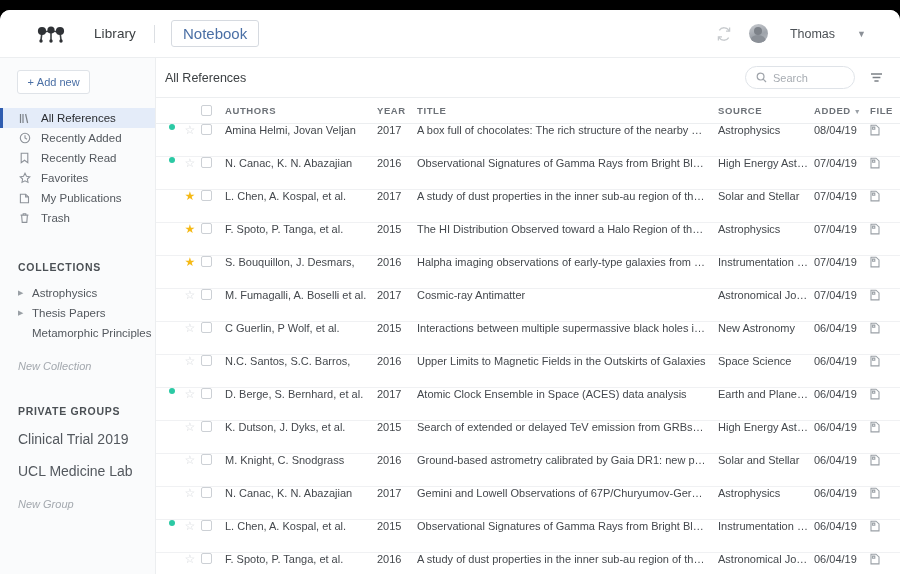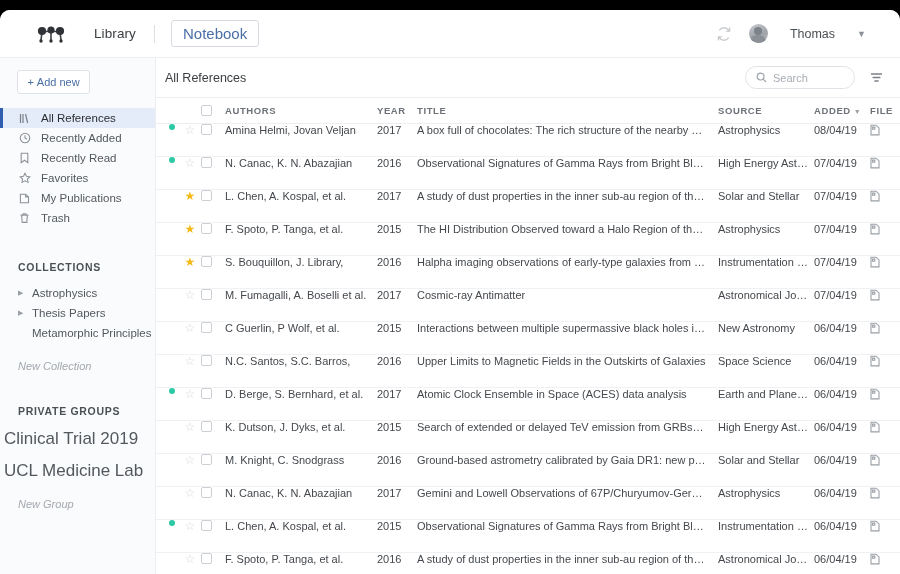--- a/index.html
+++ b/index.html
@@ -113,21 +113,21 @@
     padding-left: 18px; font-size: 11.5px; color:#53585e; cursor:pointer;
   }
   .tri { width:7px; flex:0 0 7px; font-size:7px; color:#9aa0a6; }
   .tri.empty { visibility: hidden; }
   .new-item {
     padding-left: 18px; font-size: 11px; font-style: italic; color:#a3a8ae;
     margin-top: 17px; cursor:pointer;
   }
   .grp-item {
     height: 20px; display:flex; align-items:center;
-    padding-left: 4px; font-size: 17px; color:#53585e; cursor:pointer;margin-top:12px;
+    padding-left: 18px; font-size: 14px; color:#53585e; cursor:pointer;margin-top:12px;
   }
 
   
   .main { flex: 1; display: flex; flex-direction: column; background:#fff; min-width:0; }
   .main-head {
     height: 40px; display:flex; align-items:center;
     padding: 0 16px 0 9px;
     border-bottom: 1px solid #eceef0;
   }
   .main-title { font-size: 12.5px; color:#3c4043; }
@@ -437,21 +437,21 @@
               </div>
             </div>
             <div class="row">
               <div class="c-dot"></div>
               <div class="c-star">
                 <span class="star on">★</span>
               </div>
               <div class="c-check">
                 <span class="cbx"></span>
               </div>
-              <div class="c-auth">S. Bouquillon, J. Library,</div>
+              <div class="c-auth">S. Bouquillon, J. Desmars,</div>
               <div class="c-year">2016</div>
               <div class="c-title">Halpha imaging observations of early-type galaxies from the ATLAS3D survey</div>
               <div class="c-src">Instrumentation an...</div>
               <div class="c-added">07/04/19</div>
               <div class="c-file">
                 <svg class="doc-ico" viewBox="0 0 10 12" fill="none" stroke="#9aa0a6" stroke-width="1.1">
                   <path d="M1 1.2h5l3 2.7v7H1z"></path>
                   <path d="M2.6 3.1h2.2v2.2H2.6z"></path>
                 </svg>
               </div>

